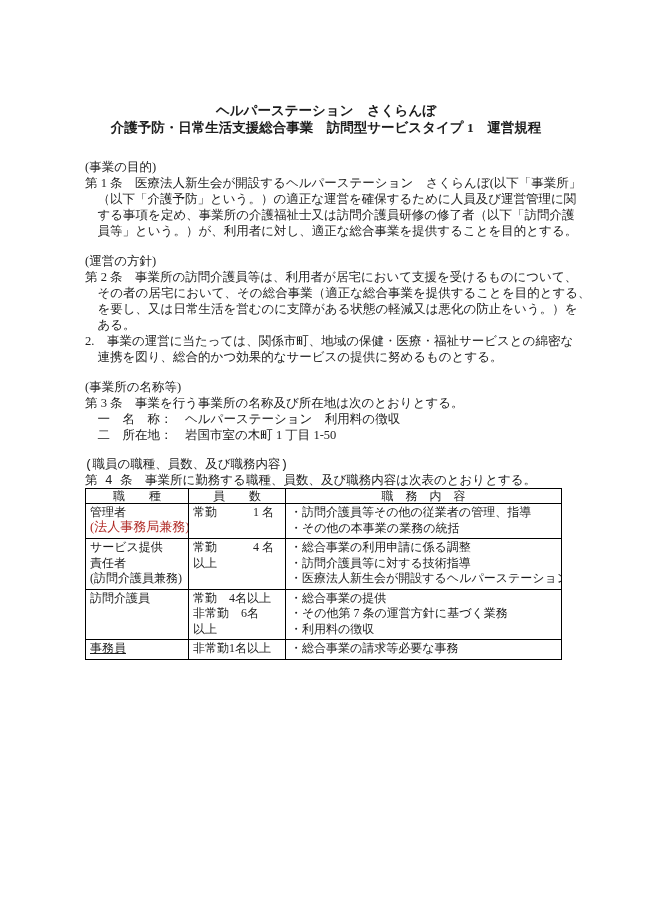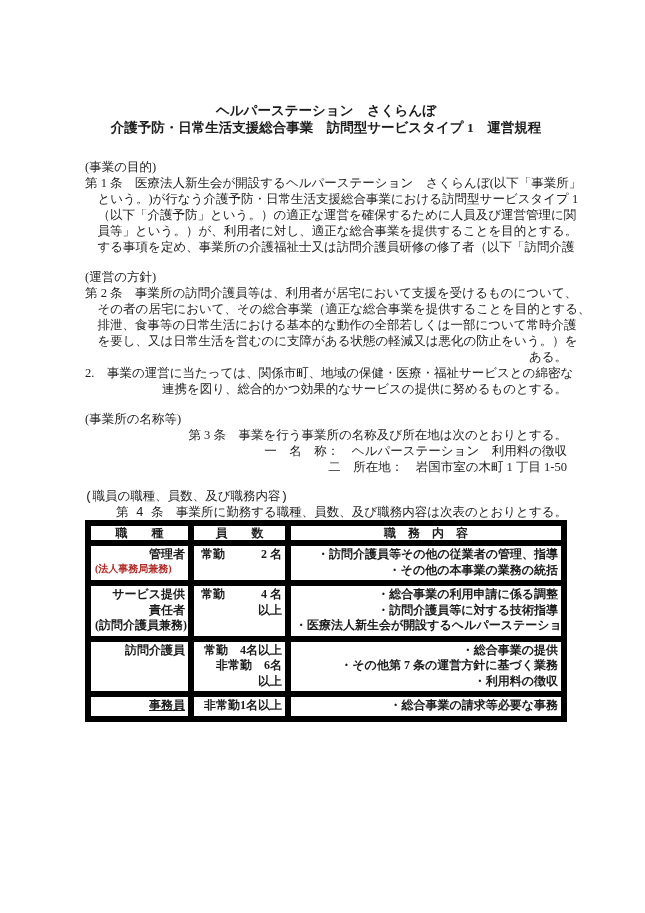--- a/index.html
+++ b/index.html
@@ -28,82 +28,80 @@
   .subtitle {
     text-align: center;
     font-weight: bold;
     font-size: 13.5px;
     line-height: 17px;
     margin-top: 0;
     white-space: pre;
   }
   .body { margin-top: 23px; font-size: 12.5px; line-height: 16px; }
   .sec { margin-bottom: 14px; }
-  .ln { white-space: pre; text-align: right; }
+  .ln { white-space: pre; }
   .heading { white-space: pre; }
 
   table.staff {
     border-collapse: collapse;
     table-layout: fixed;
     width: 476px;
     font-size: 12px;
     line-height: 15.5px;
     margin-top: -1px;
   }
   table.staff col.c1 { width: 103px; }
   table.staff col.c2 { width: 97px; }
   table.staff col.c3 { width: 276px; }
   table.staff th, table.staff td {
-    border: 6px solid #000000;
+    border: 1px solid #000000;
     vertical-align: top;
     padding: 1px 3px 2px 4px;
-    font-weight: bold;
+    font-weight: normal;
     overflow: hidden;
   }
   table.staff th {
     text-align: center;
     padding: 0 2px;
     line-height: 14px;
     white-space: pre;
   }
   .red-note {
-    font-size: 10px;
+    font-size: 13px;
     line-height: 12px;
     white-space: pre;
   }
   .u .ln { text-decoration: underline; }
 </style>
 </head>
 <body>
 
 <div class="page" style="background: rgb(255, 255, 255); color: rgb(28, 28, 28);">
   <div class="doc">
 
     <div class="title">ヘルパーステーション　さくらんぼ</div>
     <div class="subtitle">介護予防・日常生活支援総合事業　訪問型サービスタイプ 1　運営規程</div>
 
     <div class="body">
 
       <div class="sec">
         <div class="heading">(事業の目的)</div>
         <div>
             <div class="ln">第 1 条　医療法人新生会が開設するヘルパーステーション　さくらんぼ(以下「事業所」</div>
-            <div class="ln">　という。)が行なう介護予防・日常生活支援総合事業における訪問型サービスタイプ 1</div>
             <div class="ln">　（以下「介護予防」という。）の適正な運営を確保するために人員及び運営管理に関</div>
+            <div class="ln">　する事項を定め、事業所の介護福祉士又は訪問介護員研修の修了者（以下「訪問介護</div>
             <div class="ln">　員等」という。）が、利用者に対し、適正な総合事業を提供することを目的とする。</div>
-            <div class="ln">　する事項を定め、事業所の介護福祉士又は訪問介護員研修の修了者（以下「訪問介護</div>
           </div>
       </div>
 
       <div class="sec">
         <div class="heading">(運営の方針)</div>
         <div>
             <div class="ln">第 2 条　事業所の訪問介護員等は、利用者が居宅において支援を受けるものについて、</div>
             <div class="ln">　その者の居宅において、その総合事業（適正な総合事業を提供することを目的とする、</div>
-            <div class="ln">　排泄、食事等の日常生活における基本的な動作の全部若しくは一部について常時介護</div>
             <div class="ln">　を要し、又は日常生活を営むのに支障がある状態の軽減又は悪化の防止をいう。）を</div>
             <div class="ln">　ある。</div>
             <div class="ln">2.　事業の運営に当たっては、関係市町、地域の保健・医療・福祉サービスとの綿密な</div>
             <div class="ln">　連携を図り、総合的かつ効果的なサービスの提供に努めるものとする。</div>
           </div>
       </div>
 
       <div class="sec">
         <div class="heading">(事業所の名称等)</div>
         <div>
@@ -136,21 +134,21 @@
         <tbody>
           <tr>
             <td>
               <div>
                   <div class="ln">管理者</div>
                 </div>
               <div class="red-note" style="color: rgb(176, 42, 37);">(法人事務局兼務)</div>
             </td>
             <td>
               <div>
-                  <div class="ln">常勤　　　2 名</div>
+                  <div class="ln">常勤　　　1 名</div>
                 </div>
             </td>
             <td>
               <div>
                   <div class="ln">・訪問介護員等その他の従業者の管理、指導</div>
                   <div class="ln">・その他の本事業の業務の統括</div>
                 </div>
             </td>
           </tr>
           <tr>

